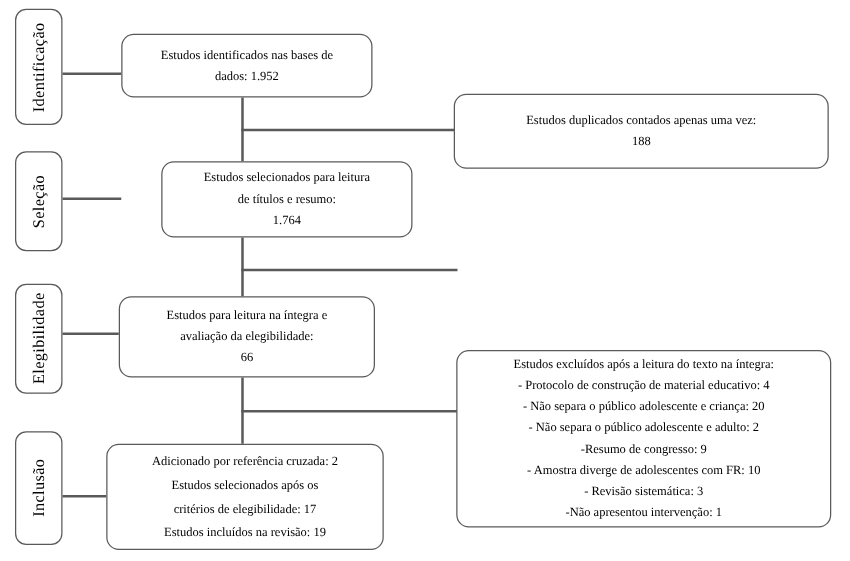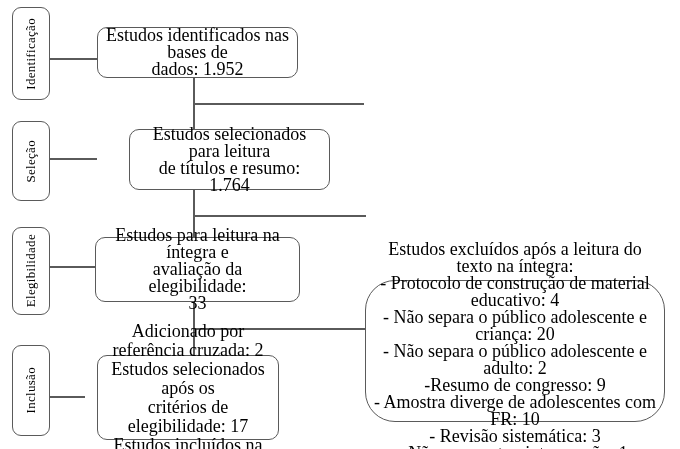--- a/index.html
+++ b/index.html
@@ -15,21 +15,21 @@
   }
   .fbox {
     position: absolute;
     background: #ffffff;
     border: 1.5px solid #5a5a5a;
     border-radius: 10px;
     display: flex;
     align-items: center;
     justify-content: center;
     text-align: center;
-    font-size: 18px;
+    font-size: 10px;
     line-height: 17px;
     white-space: pre-line;
     padding: 2px 6px;
     z-index: 2;
   }
   .stage {
     position: absolute;
     left: 12px;
     width: 38px;
     background: #ffffff;
@@ -88,30 +88,32 @@
 
   <div class="fbox" style="left:97px; top:27px; width:201px; height:51px;">Estudos identificados nas bases de
 dados: 1.952</div>
 
   <div class="fbox" style="left:97px; top:129px; width:201px; height:61px;margin-left:32px;">Estudos selecionados para leitura
 de títulos e resumo:
 1.764</div>
 
   <div class="fbox" style="left:95px; top:237px; width:205px; height:65px;">Estudos para leitura na íntegra e
 avaliação da elegibilidade:
-33</div>
+66</div>
 
-  <div class="fbox" style="left:97px; top:355px; width:182px; height:85px; line-height:19px;">Adicionado por referência cruzada: 2
+  <div class="fbox" style="left:85px; top:355px; width:222px; height:85px; line-height:19px;">Adicionado por referência cruzada: 2
 Estudos selecionados após os
 critérios de elegibilidade: 17
 Estudos incluídos na revisão: 19</div>
 
+  <div class="fbox" style="left:363px; top:75px; width:300px; height:60px;">Estudos duplicados contados apenas uma vez:
+188</div>
 
 
-  <div class="fbox" style="left:365px; top:280px; width:300px; height:142px;border-radius:30px;">Estudos excluídos após a leitura do texto na íntegra:
+  <div class="fbox" style="left:365px; top:280px; width:300px; height:142px;">Estudos excluídos após a leitura do texto na íntegra:
 - Protocolo de construção de material educativo: 4
 - Não separa o público adolescente e criança: 20
 - Não separa o público adolescente e adulto: 2
 -Resumo de congresso: 9
 - Amostra diverge de adolescentes com FR: 10
 - Revisão sistemática: 3
 -Não apresentou intervenção: 1</div>
 
 </div>
 

